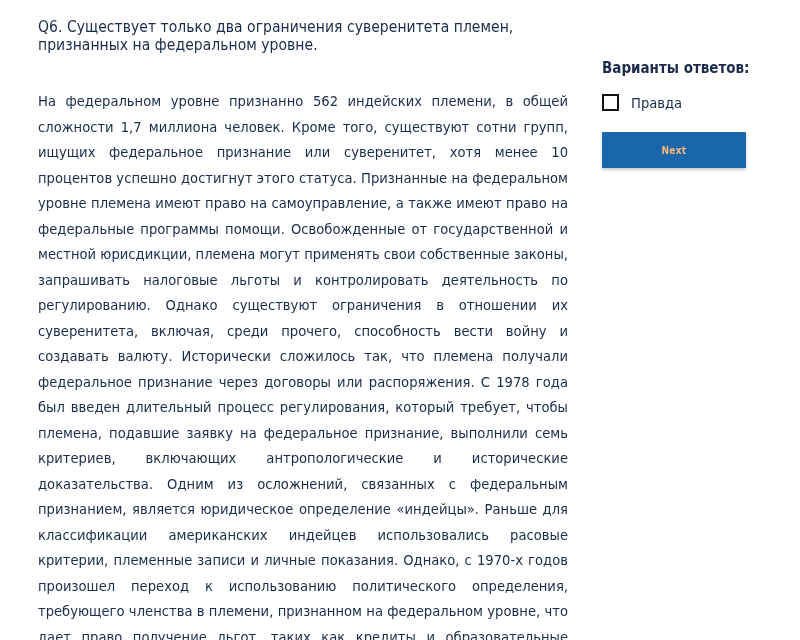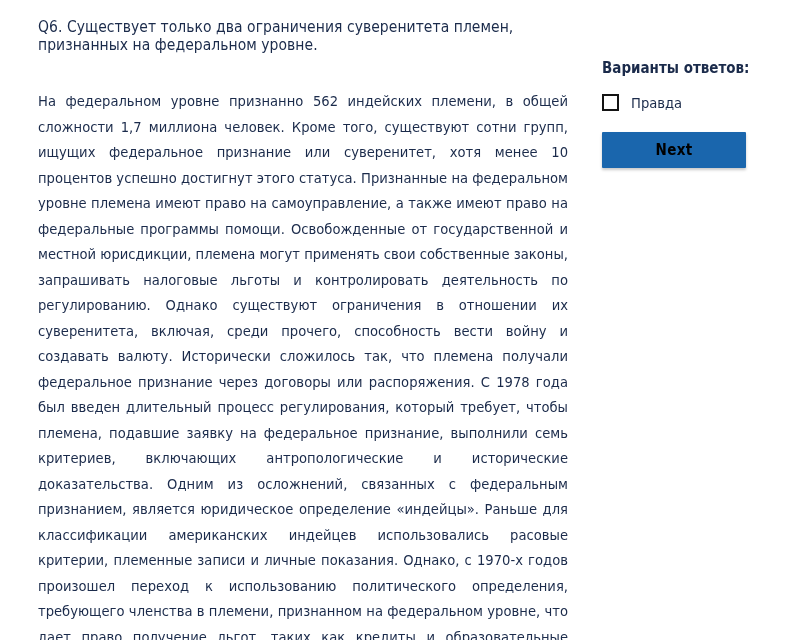--- a/index.html
+++ b/index.html
@@ -83,22 +83,22 @@
     line-height: 17px;
     color: #1b2b4b;
     margin-left: 12px;
     white-space: nowrap;
   }
   .next-button {
     margin-top: 14px;
     width: 144px;
     height: 36px;
     background: #1a66ad;
-    color: #000000;
-    font-size: 15px;
+    color: #fdba74;
+    font-size: 10px;
     font-weight: 700;
     border: none;
     border-radius: 1px;
     display: flex;
     align-items: center;
     justify-content: center;
     cursor: pointer;
     box-shadow: 0 2px 3px rgba(0,0,0,0.22);
     font-family: inherit;
     letter-spacing: 0.3px;

